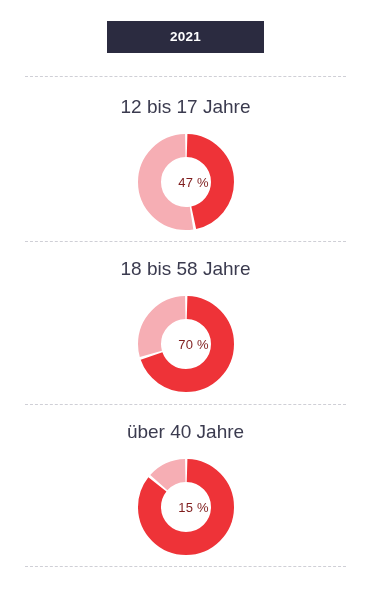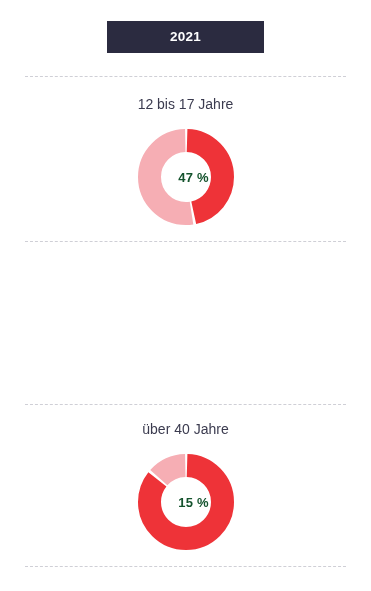--- a/index.html
+++ b/index.html
@@ -68,21 +68,21 @@
     display: flex;
     flex-direction: column;
     align-items: center;
   }
   .group.g0 { top: 97px; }
   .group.g1 { top: 259px; }
   .group.g2 { top: 422px; }
 
   .group-label {
     color: #3b3b4f;
-    font-size: 14px;
+    font-size: 19px;
     font-weight: 400;
     line-height: 1;
     margin-bottom: 17px;
     white-space: nowrap;
   }
 
   
   .donut {
     position: relative;
     width: 98px;
@@ -99,23 +99,23 @@
     top: 0;
     left: 0;
     width: 98px;
     height: 98px;
     display: flex;
     align-items: center;
     justify-content: center;
     pointer-events: none;
   }
   .donut-value {
-    color: #14532d;
+    color: #7f1d1d;
     font-size: 13px;
-    font-weight: 700;
+    font-weight: 400;
     line-height: 1;
     letter-spacing: 0.2px;
     margin-left: 16px;
   }
 </style>
 </head>
 <body>
 
 <div class="page">
 
@@ -136,20 +136,32 @@
       <svg viewBox="0 0 98 98">
         <circle class="arc-remainder" cx="49" cy="49" r="36.5" fill="none" stroke="#f6aeb4" stroke-width="23" stroke-dasharray="119.3482197673891 109.98804394466579" stroke-dashoffset="-108.88804394466578"></circle>
         <circle class="arc-filled" cx="49" cy="49" r="36.5" fill="none" stroke="#ee3338" stroke-width="23" stroke-dasharray="105.58804394466578 123.7482197673891" stroke-dashoffset="-1.1"></circle>
       </svg>
       <div class="donut-center">
         <span class="donut-value">47 %</span>
       </div>
     </div>
   </div>
 
+  <div class="group g1">
+    <div class="group-label">18 bis 58 Jahre</div>
+    <div class="donut">
+      <svg viewBox="0 0 98 98">
+        <circle class="arc-remainder" cx="49" cy="49" r="36.5" fill="none" stroke="#f6aeb4" stroke-width="23" stroke-dasharray="66.60087911361647 162.73538459843843" stroke-dashoffset="-161.6353845984384"></circle>
+        <circle class="arc-filled" cx="49" cy="49" r="36.5" fill="none" stroke="#ee3338" stroke-width="23" stroke-dasharray="158.33538459843842 71.00087911361646" stroke-dashoffset="-1.1"></circle>
+      </svg>
+      <div class="donut-center">
+        <span class="donut-value">70 %</span>
+      </div>
+    </div>
+  </div>
 
   <div class="group g2">
     <div class="group-label">über 40 Jahre</div>
     <div class="donut">
       <svg viewBox="0 0 98 98">
         <circle class="arc-remainder" cx="49" cy="49" r="36.5" fill="none" stroke="#f6aeb4" stroke-width="23" stroke-dasharray="29.9070769196877 199.42918679236718" stroke-dashoffset="-198.32918679236718"></circle>
         <circle class="arc-filled" cx="49" cy="49" r="36.5" fill="none" stroke="#ee3338" stroke-width="23" stroke-dasharray="195.0291867923672 34.30707691968769" stroke-dashoffset="-1.1"></circle>
       </svg>
       <div class="donut-center">
         <span class="donut-value">15 %</span>

